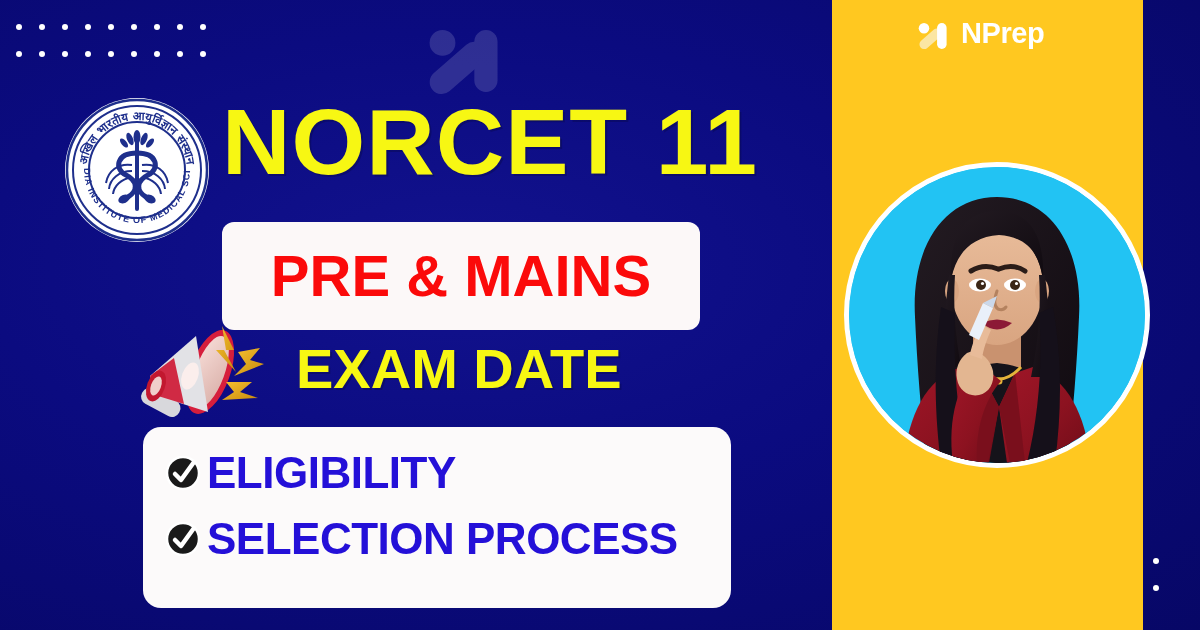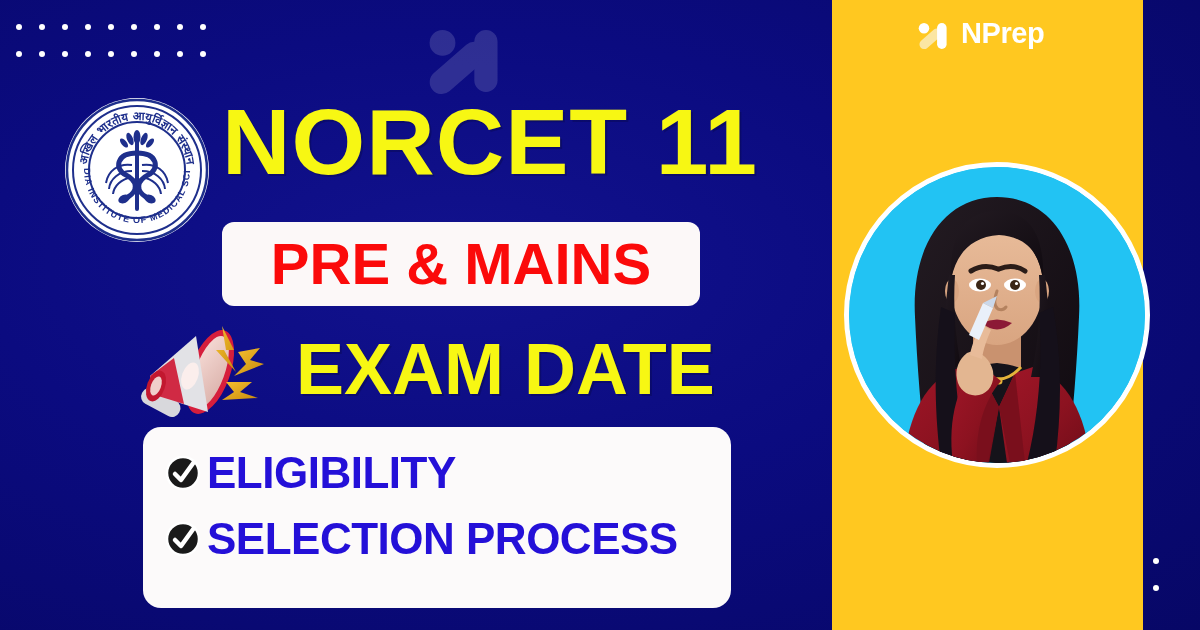--- a/index.html
+++ b/index.html
@@ -56,35 +56,35 @@
     position:absolute;left:222px;top:96px;
     color:#F7F713;font-size:92px;line-height:92px;font-weight:700;
     font-family:"Liberation Sans Narrow","Liberation Sans",sans-serif;
     letter-spacing:1px;
     transform:scaleX(1.03);transform-origin:left center;
     text-shadow:2px 2px 0 rgba(0,0,0,.18);
     white-space:nowrap;
   }
 
   #pre-mains-box{
-    position:absolute;left:222px;top:222px;width:478px;height:84px;
+    position:absolute;left:222px;top:222px;width:478px;height:108px;
     background:#FCF8F8;border-radius:12px;
     display:flex;align-items:center;justify-content:center;
   }
   #pre-mains-text{
     color:#FB0A0A;font-size:58px;font-weight:700;line-height:1;letter-spacing:0px;
     font-family:"Liberation Sans","DejaVu Sans",sans-serif;
     white-space:nowrap;
   }
 
   #exam-row{position:absolute;left:134px;top:318px;width:600px;height:100px;}
   #megaphone{position:absolute;left:0;top:2px;width:132px;height:108px;}
   #exam-date-text{
     position:absolute;left:162px;top:20px;
-    color:#F7F713;font-size:72px;font-weight:700;line-height:62px;
+    color:#F7F713;font-size:56px;font-weight:700;line-height:62px;
     font-family:"Liberation Sans Narrow","Liberation Sans",sans-serif;
     letter-spacing:0px;white-space:nowrap;
     text-shadow:2px 2px 0 rgba(0,0,0,.18);
   }
 
   #features-card{
     position:absolute;left:143px;top:427px;width:588px;height:181px;
     background:#FCFAFA;border-radius:18px;
     padding:0 8px 0 22px;box-sizing:border-box;
   }

